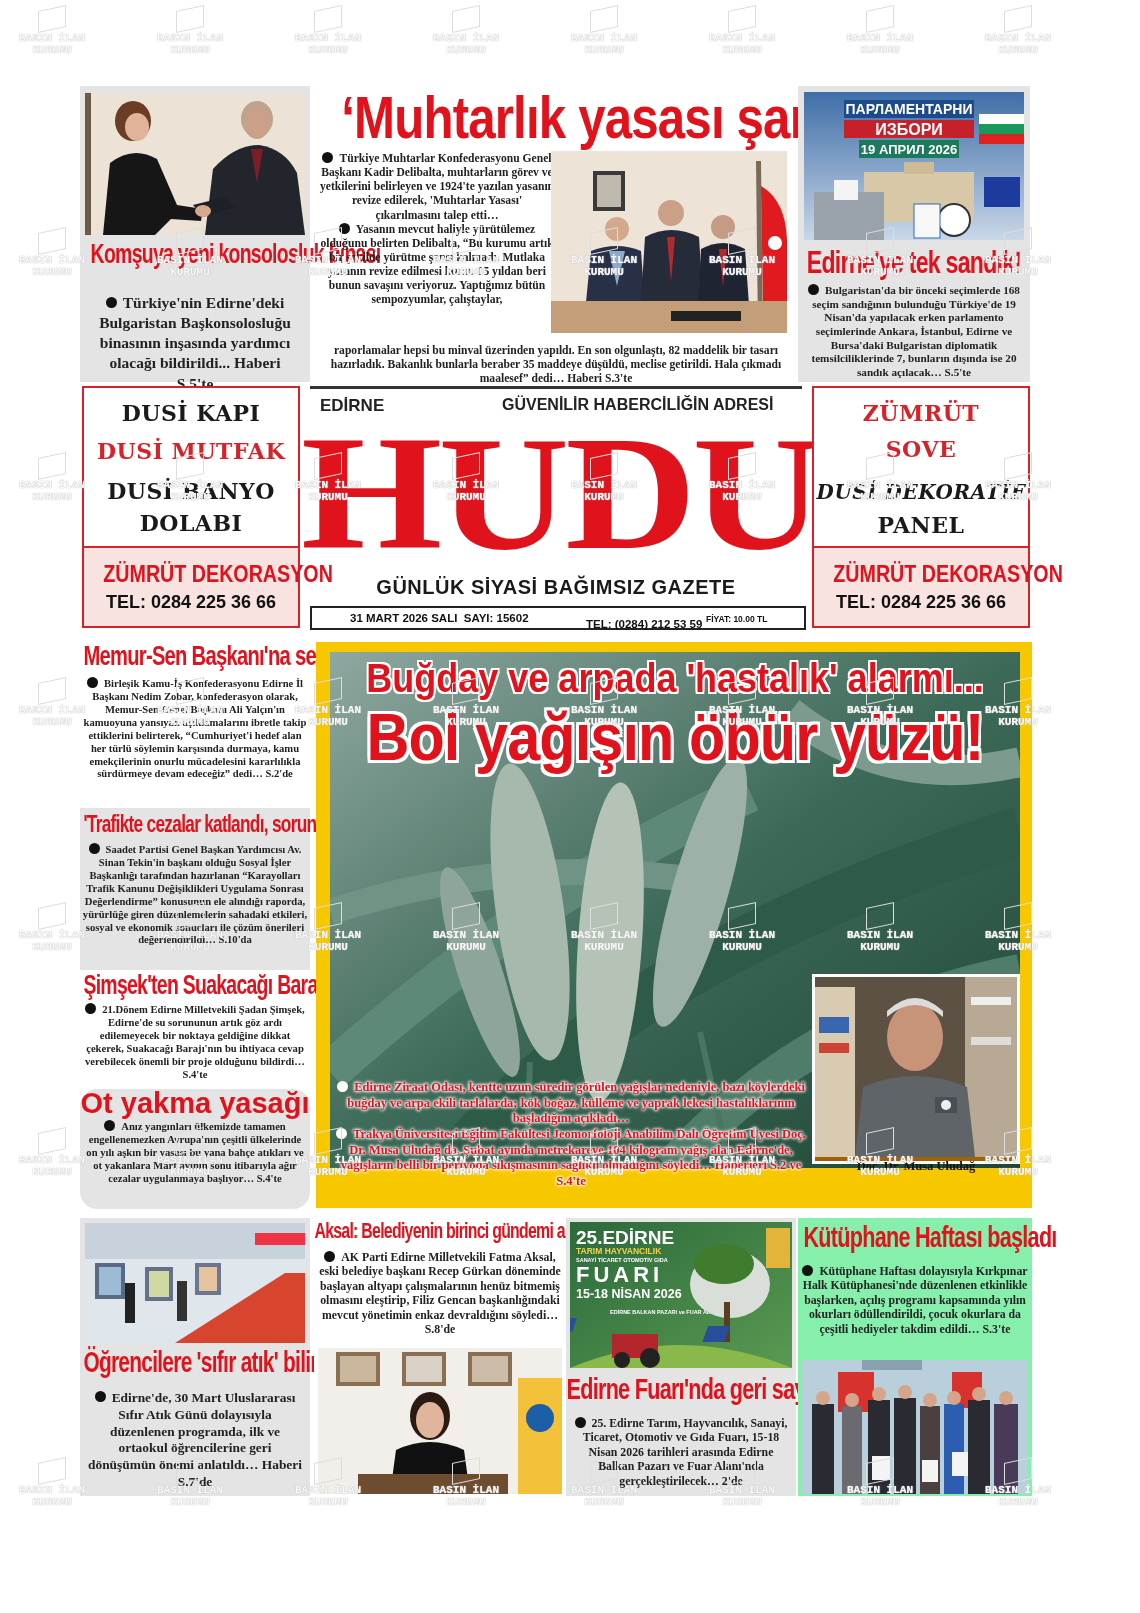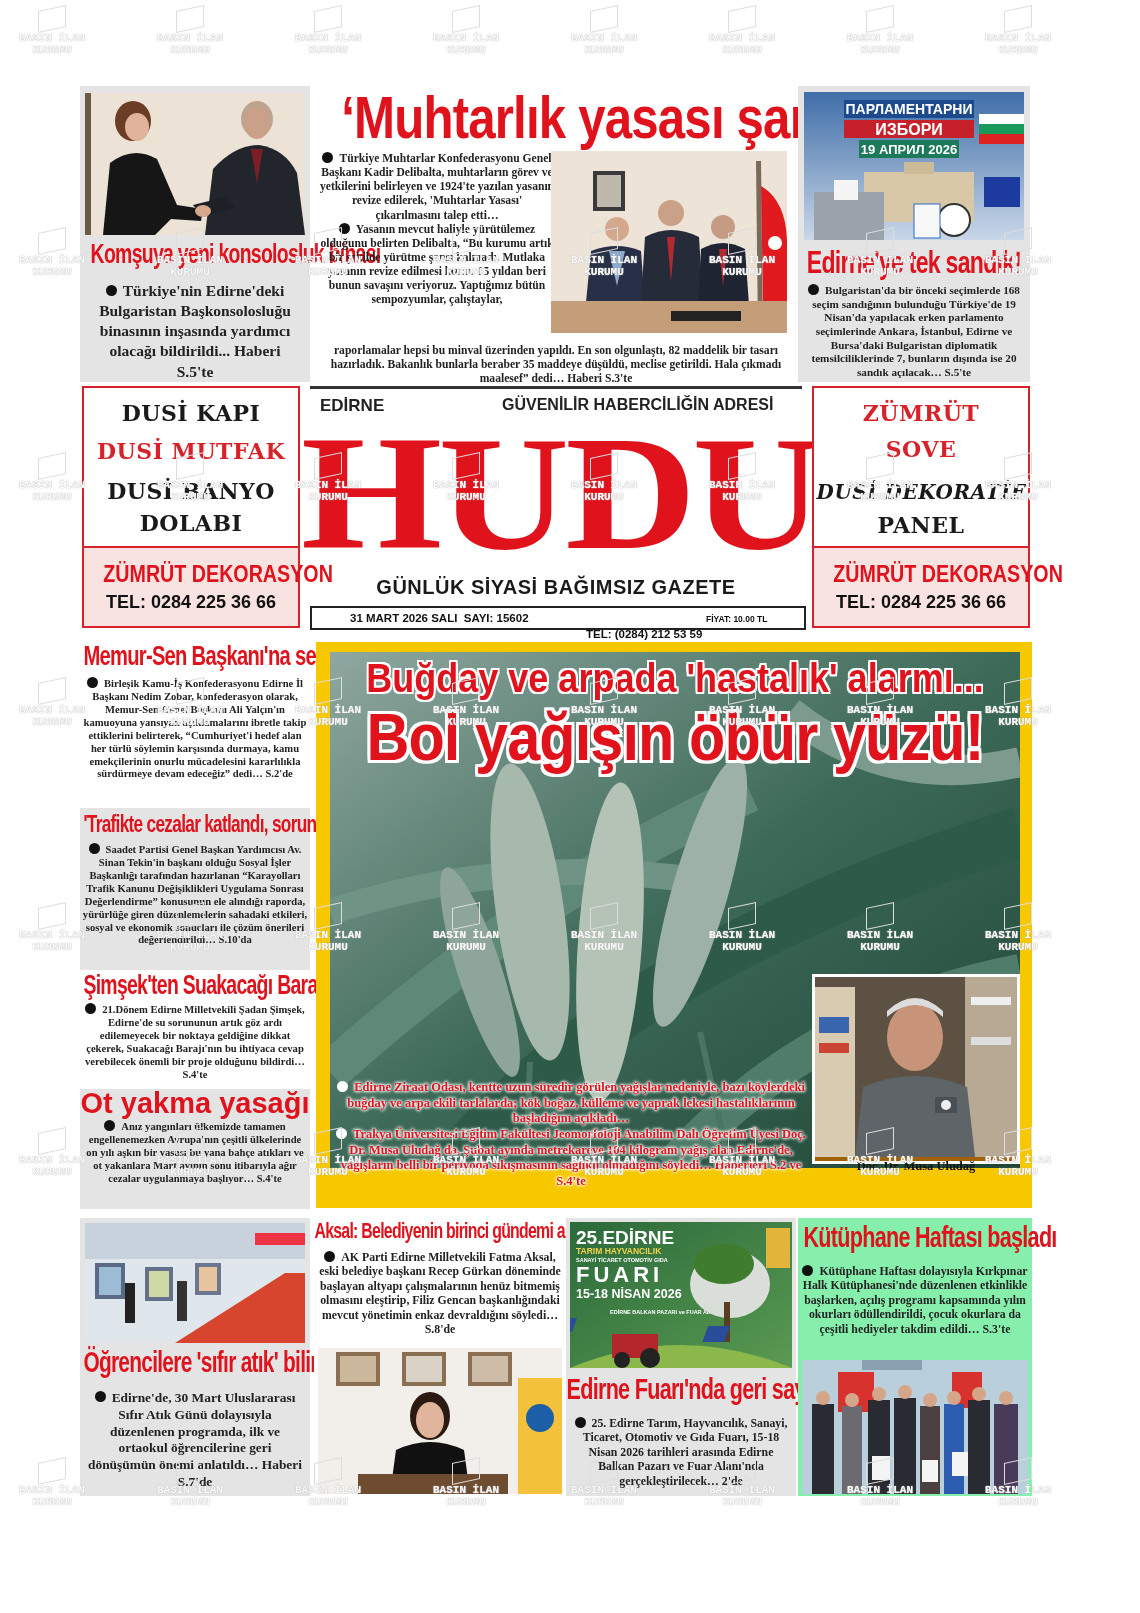--- a/index.html
+++ b/index.html
@@ -317,21 +317,21 @@
       <path d="M18 142 L25 70 Q48 52 72 66 L92 112 L118 116 L116 128 L86 126 L70 142 Z" fill="#161616"></path>
       <ellipse cx="172" cy="26" rx="16" ry="18" fill="#bda48e"></ellipse>
       <ellipse cx="172" cy="30" rx="13" ry="16" fill="#caa088"></ellipse>
       <path d="M120 142 L128 76 Q150 52 174 52 Q200 56 212 80 L220 142 Z" fill="#22252c"></path>
       <path d="M108 112 L140 104 L150 114 L118 124 Z" fill="#1d2026"></path>
       <ellipse cx="118" cy="118" rx="8" ry="6" fill="#d6a98d"></ellipse>
       <path d="M166 56 L172 90 L178 56 Z" fill="#7a1f27"></path>
     </svg>
   </div>
   <div class="headline cond abs" style="left:-30px;top:155px;width:290px;font-size:27px;">Komşuya yeni konsolosluk binası</div>
-  <div class="body-txt abs" style="left:10px;top:195px;width:210px;font-size:15.5px;line-height:1.3;">
+  <div class="body-txt abs" style="left:10px;top:207px;width:210px;font-size:15.5px;line-height:1.3;">
     <span class="bullet"></span><span>Türkiye'nin Edirne'deki Bulgaristan Başkonsolosluğu binasının inşasında yardımcı olacağı bildirildi... Haberi S.5'te</span>
   </div>
 </div>
 
 <div class="abs" style="left:314px;top:86px;width:484px;height:296px;">
   <div class="headline abs" style="left:-20px;top:2px;width:524px;font-size:60px;transform:scaleX(.82);">‘Muhtarlık yasası şart!’</div>
   <div class="body-txt abs" style="left:4px;top:66px;width:238px;font-size:11.6px;">
     <div><span class="bullet"></span><span>Türkiye Muhtarlar Konfederasyonu Genel Başkanı Kadir Delibalta, muhtarların görev ve yetkilerini belirleyen ve 1924'te yazılan yasanın revize edilerek, 'Muhtarlar Yasası' çıkarılmasını talep etti…</span></div>
     <div><span class="bullet"></span><span>Yasanın mevcut haliyle yürütülemez olduğunu belirten Delibalta, “Bu kurumu artık bir şekilde yürütme şansı kalmadı. Mutlaka yasanın revize edilmesi lazım. 15 yıldan beri bunun savaşını veriyoruz. Yaptığımız bütün sempozyumlar, çalıştaylar,</span></div>
   </div>
@@ -405,21 +405,21 @@
 </div>
 
 <div class="abs" style="left:306px;top:386px;width:500px;height:248px;">
   <div class="abs" style="left:4px;top:0;width:492px;height:3px;background:#333;"></div>
   <div class="abs" style="left:14px;top:10px;font-family:'Liberation Sans',sans-serif;font-weight:bold;font-size:17px;color:#222;">EDİRNE</div>
   <div class="abs" style="left:196px;top:10px;font-family:'Liberation Sans',sans-serif;font-weight:bold;font-size:16px;color:#222;">GÜVENİLİR HABERCİLİĞİN ADRESİ</div>
   <div class="abs" style="left:0;top:18px;width:500px;text-align:center;font-family:'Liberation Serif',serif;font-weight:bold;font-size:178px;line-height:1;color:#e0131d;letter-spacing:-4px;transform:scaleX(1.02) scaleY(.92);">HUDUT</div>
   <div class="abs" style="left:0;top:190px;width:500px;text-align:center;font-family:'Liberation Sans',sans-serif;font-weight:bold;font-size:20px;color:#1a1a1a;letter-spacing:.5px;">GÜNLÜK SİYASİ BAĞIMSIZ GAZETE</div>
   <div class="abs" style="left:4px;top:220px;width:496px;height:24px;border:2px solid #222;font-family:'Liberation Sans',sans-serif;font-weight:bold;font-size:11.5px;color:#111;">
     <span class="abs" style="left:38px;top:4px;white-space:pre;">31 MART 2026 SALI  SAYI: 15602</span>
-    <span class="abs" style="left:274px;top:20px;">TEL: (0284) 212 53 59</span>
+    <span class="abs" style="left:274px;top:10px;">TEL: (0284) 212 53 59</span>
     <span class="abs" style="left:394px;top:6px;font-size:8.5px;">FİYAT: 10.00 TL</span>
   </div>
 </div>
 
 <div class="abs ad" style="left:812px;top:386px;width:218px;height:242px;">
   <div class="line" style="margin-top:12px;color:#d7222a;">ZÜMRÜT</div>
   <div class="line" style="margin-top:10px;color:#d7222a;">SOVE</div>
   <div class="line" style="margin-top:18px;color:#1a1a1a;font-size:20px;font-style:italic;">DUSİ DEKORATİF</div>
   <div class="line" style="margin-top:8px;color:#1a1a1a;">PANEL</div>
   <div class="foot">
@@ -442,21 +442,21 @@
   </div>
 </div>
 
 <div class="abs" style="left:80px;top:972px;width:230px;height:115px;background:#fff;">
   <div class="headline cond abs" style="left:-40px;top:0;width:310px;font-size:27px;">Şimşek'ten Suakacağı Baraji çağrısı</div>
   <div class="body-txt abs" style="left:2px;top:32px;width:226px;font-size:10.6px;">
     <span class="bullet"></span><span>21.Dönem Edirne Milletvekili Şadan Şimşek, Edirne'de su sorununun artık göz ardı edilemeyecek bir noktaya geldiğine dikkat çekerek, Suakacağı Barajı'nın bu ihtiyaca cevap verebilecek önemli bir proje olduğunu bildirdi… S.4'te</span>
   </div>
 </div>
 
-<div class="abs gray" style="left:80px;top:1089px;width:230px;height:120px;">
+<div class="abs gray" style="left:80px;top:1089px;width:230px;height:120px;border-radius:17px;">
   <div class="headline abs" style="left:0;top:0;width:230px;font-size:29px;letter-spacing:0;">Ot yakma yasağı</div>
   <div class="body-txt abs" style="left:6px;top:32px;width:218px;font-size:10.6px;">
     <span class="bullet"></span><span>Anız yangınları ülkemizde tamamen engellenemezken Avrupa'nın çeşitli ülkelerinde on yılı aşkın bir yasası bu yana bahçe atıkları ve ot yakanlara Mart ayının sonu itibarıyla ağır cezalar uygulanmaya başlıyor… S.4'te</span>
   </div>
 </div>
 
 <div class="abs" style="left:316px;top:642px;width:716px;height:566px;background:#f7c800;">
   <div class="photo abs" style="left:14px;top:10px;width:690px;height:516px;">
     <svg width="690" height="516" viewBox="0 0 690 516" preserveAspectRatio="none">
       <defs>

